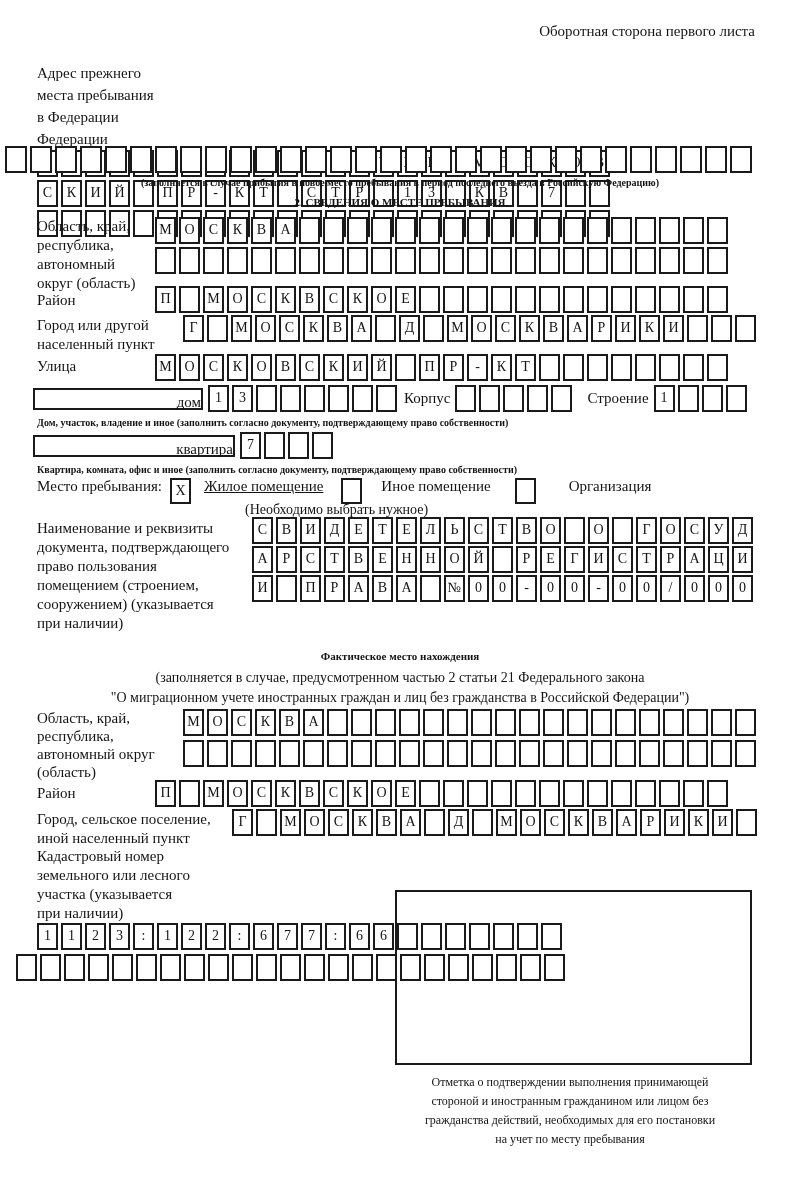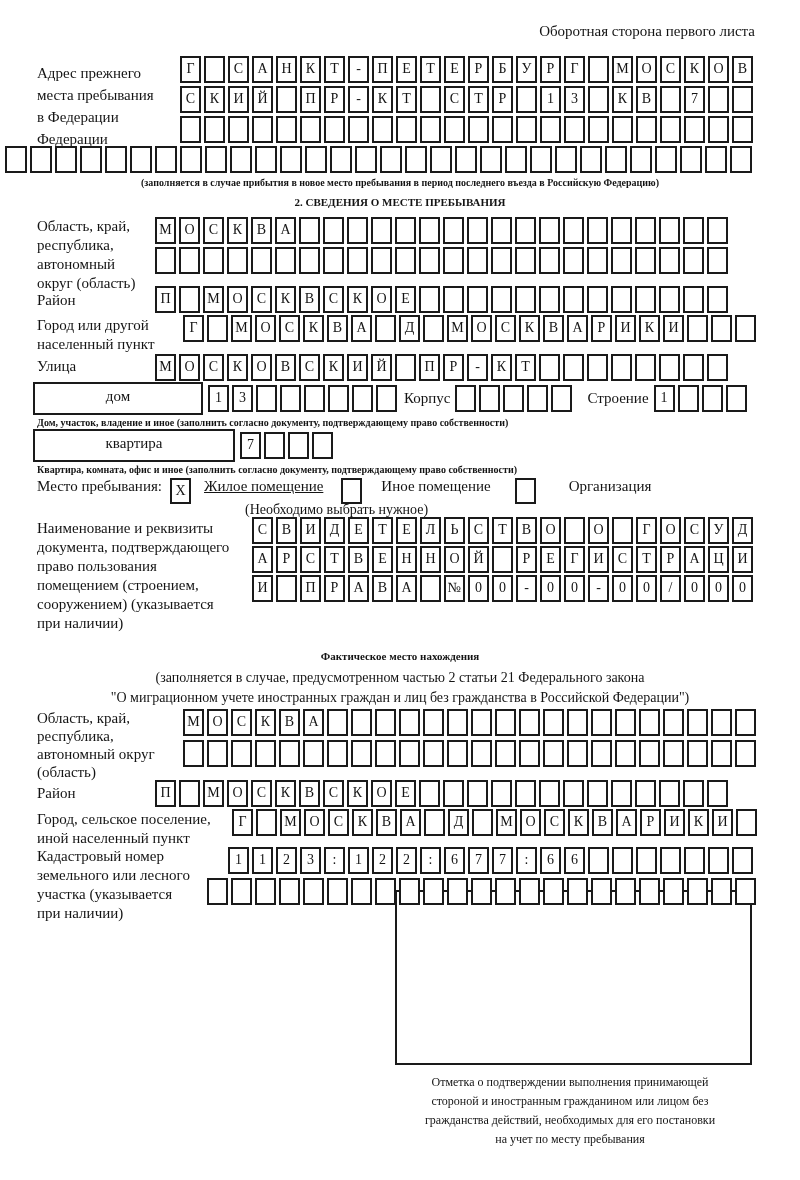--- a/index.html
+++ b/index.html
@@ -11,35 +11,35 @@
   .gcol{flex:0 0 auto;}
   .grid{display:flex;height:27px;}
   .gcol .grid{margin-bottom:3px;}
   .cell{flex:0 0 21px;width:21px;height:27px;border:2px solid #1a1a1a;margin-right:3px;
         box-sizing:border-box;text-align:center;font-size:14px;line-height:22px;background:#fff;}
   .wide .cell{flex-basis:22px;width:22px;margin-right:3px;}
   .caption{font-size:10px;line-height:15px;font-weight:bold;}
   .center{text-align:center;}
   .title{font-size:11px;line-height:18px;font-weight:bold;text-align:center;}
   
-  .addr{margin-top:16px;height:88px;}
+  .addr{margin-top:16px;height:88px;flex-direction:column;}
   .addr .lbl{width:143px;padding-top:6px;line-height:22px;}
   .fullrow{margin-top:2px;padding-left:5px;height:27px;}
   .cap-fill{margin-top:2px;}
   .title2{margin-top:3px;}
   .s2reg{margin-top:6px;height:69px;}
   .s2reg .lbl{width:118px;}
   .s2dist{margin-top:0;height:27px;}
   .s2dist .lbl{width:118px;padding-top:5px;}
   .s2city{margin-top:2px;height:38px;}
   .s2city .lbl{width:146px;padding-top:1px;}
   .s2street{margin-top:1px;height:27px;}
   .s2street .lbl{width:118px;padding-top:3px;}
   .houserow{margin-top:3px;padding-left:33px;height:29px;align-items:center;}
-  .namedbox{box-sizing:border-box;height:33px;border:2px solid #1a1a1a;text-align:center;
+  .namedbox{box-sizing:border-box;height:22px;border:2px solid #1a1a1a;text-align:right;
             font-size:15px;line-height:25px;flex:0 0 auto;}
   .house-box{width:170px;margin-right:5px;}
   .flat-box{width:202px;margin-right:5px;}
   .houserow .grid,.flatrow .grid{height:27px;}
   .small-lbl{font-size:15px;line-height:27px;flex:0 0 auto;}
   .korpus-lbl{margin-left:4px;margin-right:5px;}
   .stroenie-lbl{margin-left:12px;margin-right:5px;}
   .cap-left{padding-left:37px;margin-top:2px;}
   .flatrow{margin-top:1px;padding-left:33px;height:29px;align-items:center;}
   .stay{margin-top:1px;height:26px;}
@@ -58,21 +58,21 @@
   .ftitle{margin-top:14px;}
   .fnote1{margin-top:5px;font-size:14px;line-height:15px;}
   .fnote2{margin-top:5px;font-size:14px;line-height:15px;}
   .freg{margin-top:4px;height:70px;}
   .freg .lbl{width:146px;line-height:18px;}
   .freg .gcol .grid{margin-bottom:4px;}
   .fdist{margin-top:1px;height:27px;}
   .fdist .lbl{width:118px;padding-top:4px;}
   .fcity{margin-top:2px;height:38px;}
   .fcity .lbl{width:195px;padding-top:1px;}
-  .fcad{margin-top:0;height:40px;}
+  .fcad{margin-top:0;height:40px;flex-direction:column;}
   .fcad .lbl{width:191px;}
   .fcad .gcol .grid{margin-bottom:4px;}
   .fcad .row2{margin-left:-21px;}
   .stampbox{box-sizing:border-box;margin-top:3px;margin-left:395px;width:357px;height:175px;
             border:2px solid #1a1a1a;background:#fff;}
   .stampcap{margin-top:8px;margin-left:353px;width:434px;text-align:center;
             font-size:12px;line-height:19px;}
 </style>
 </head>
 <body>

